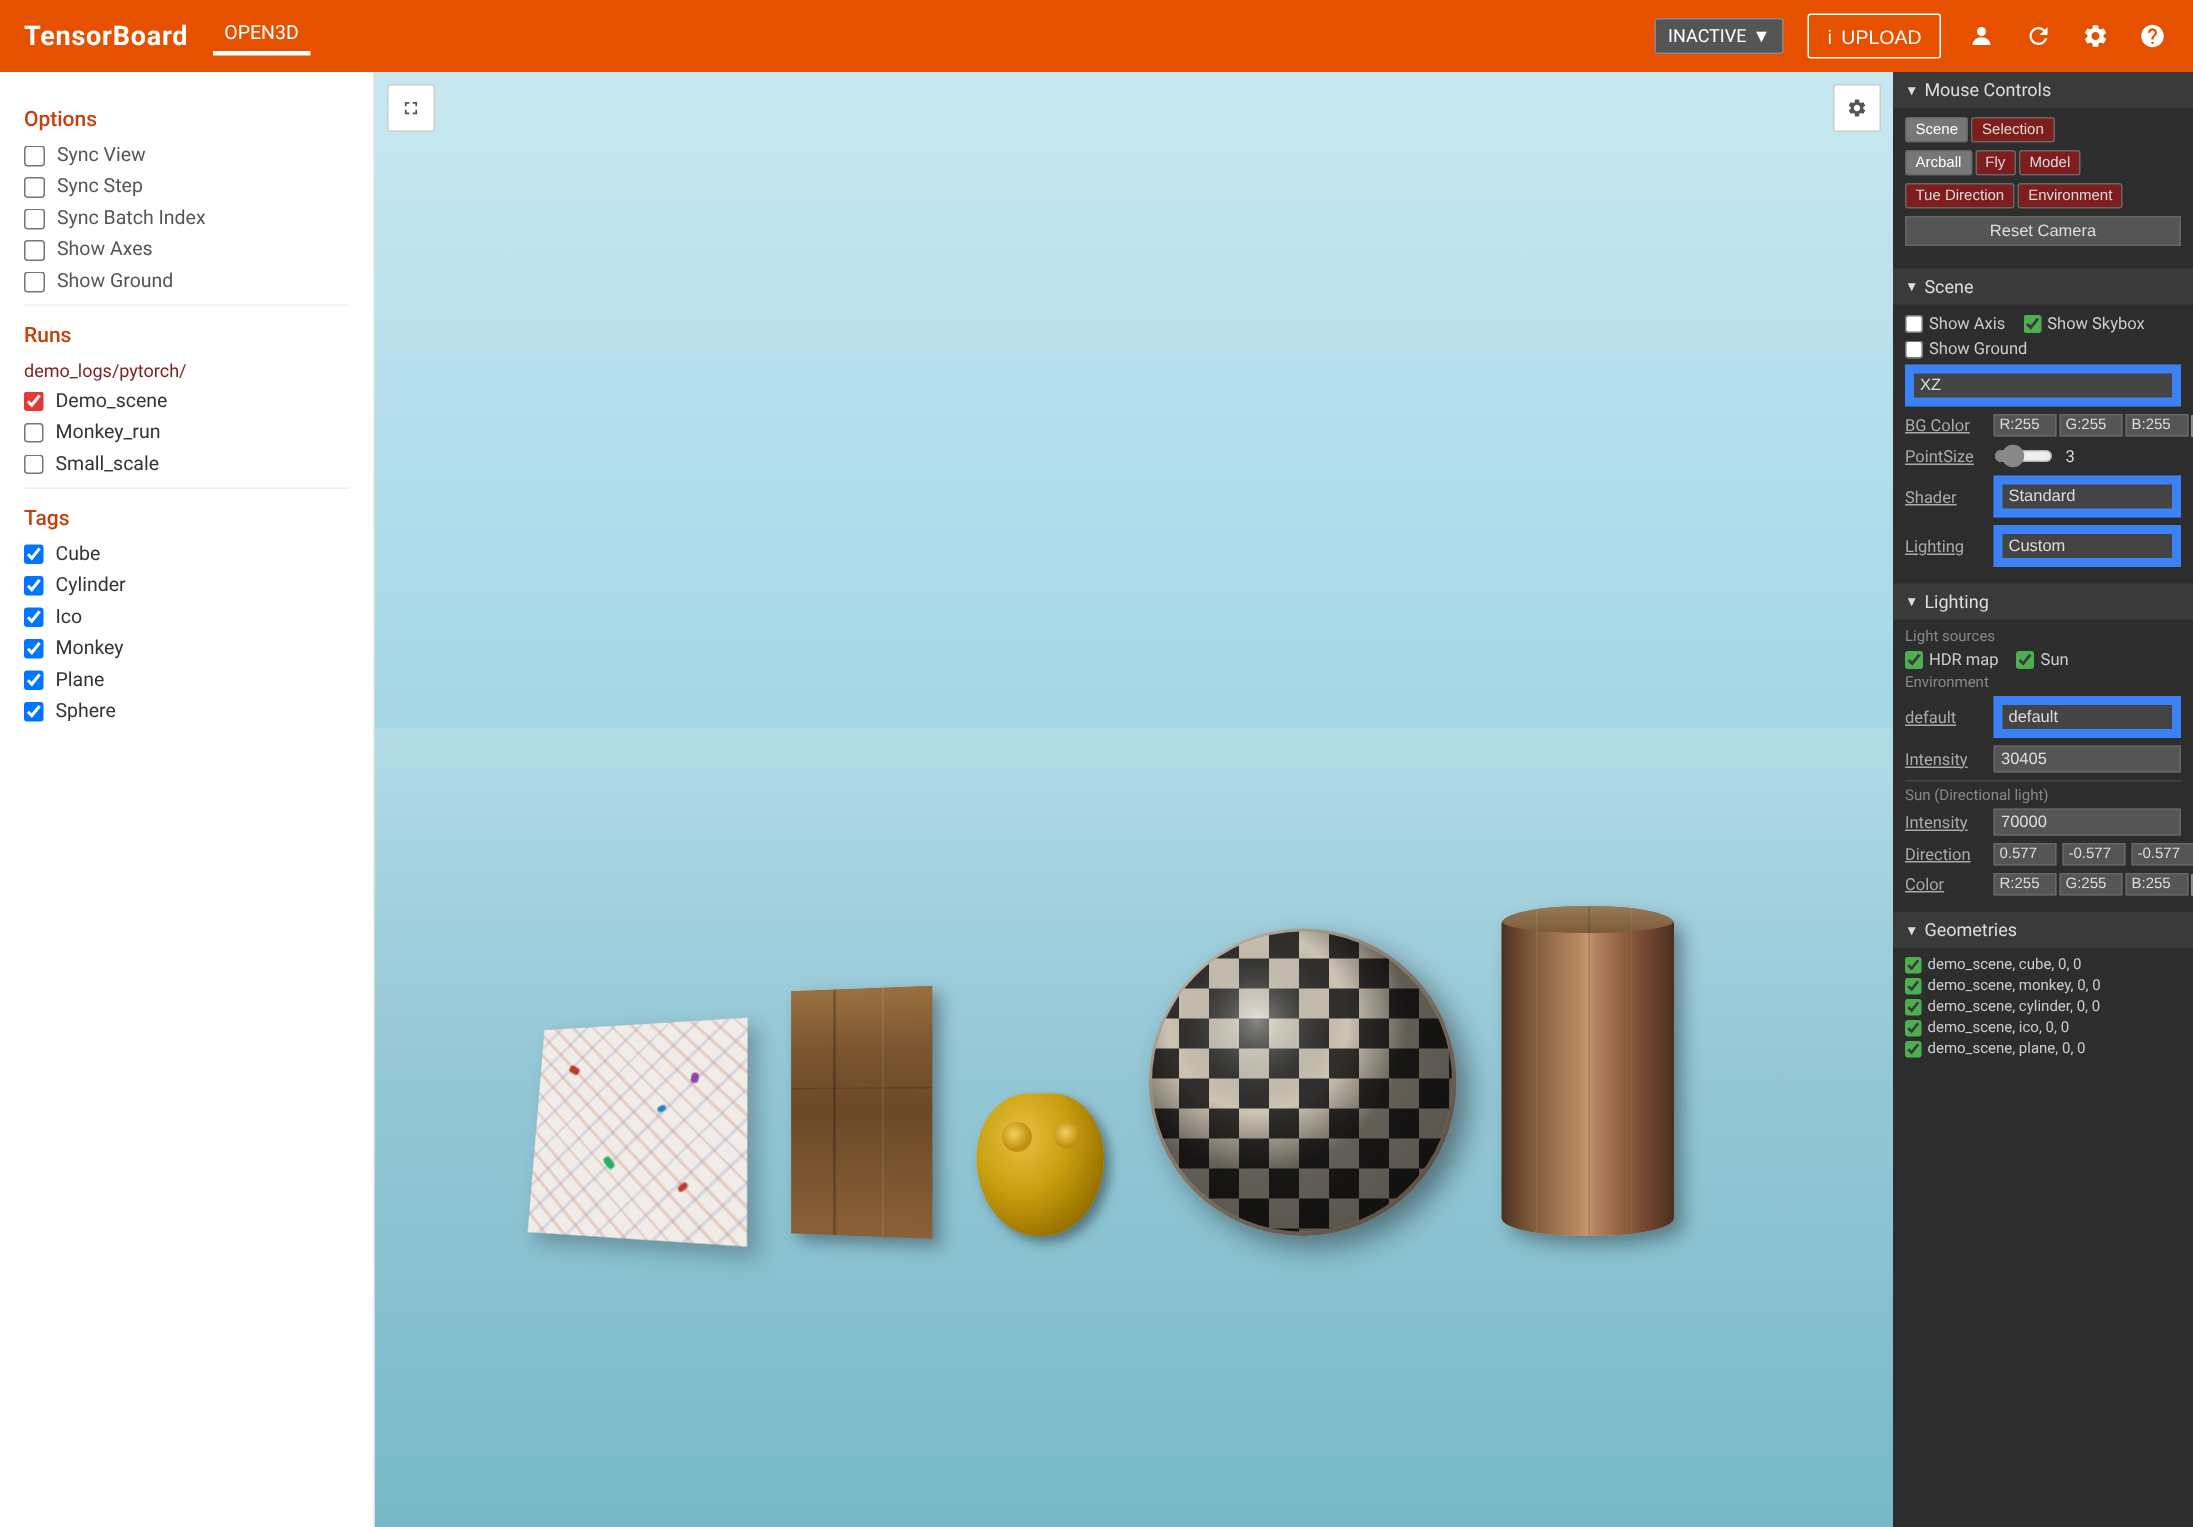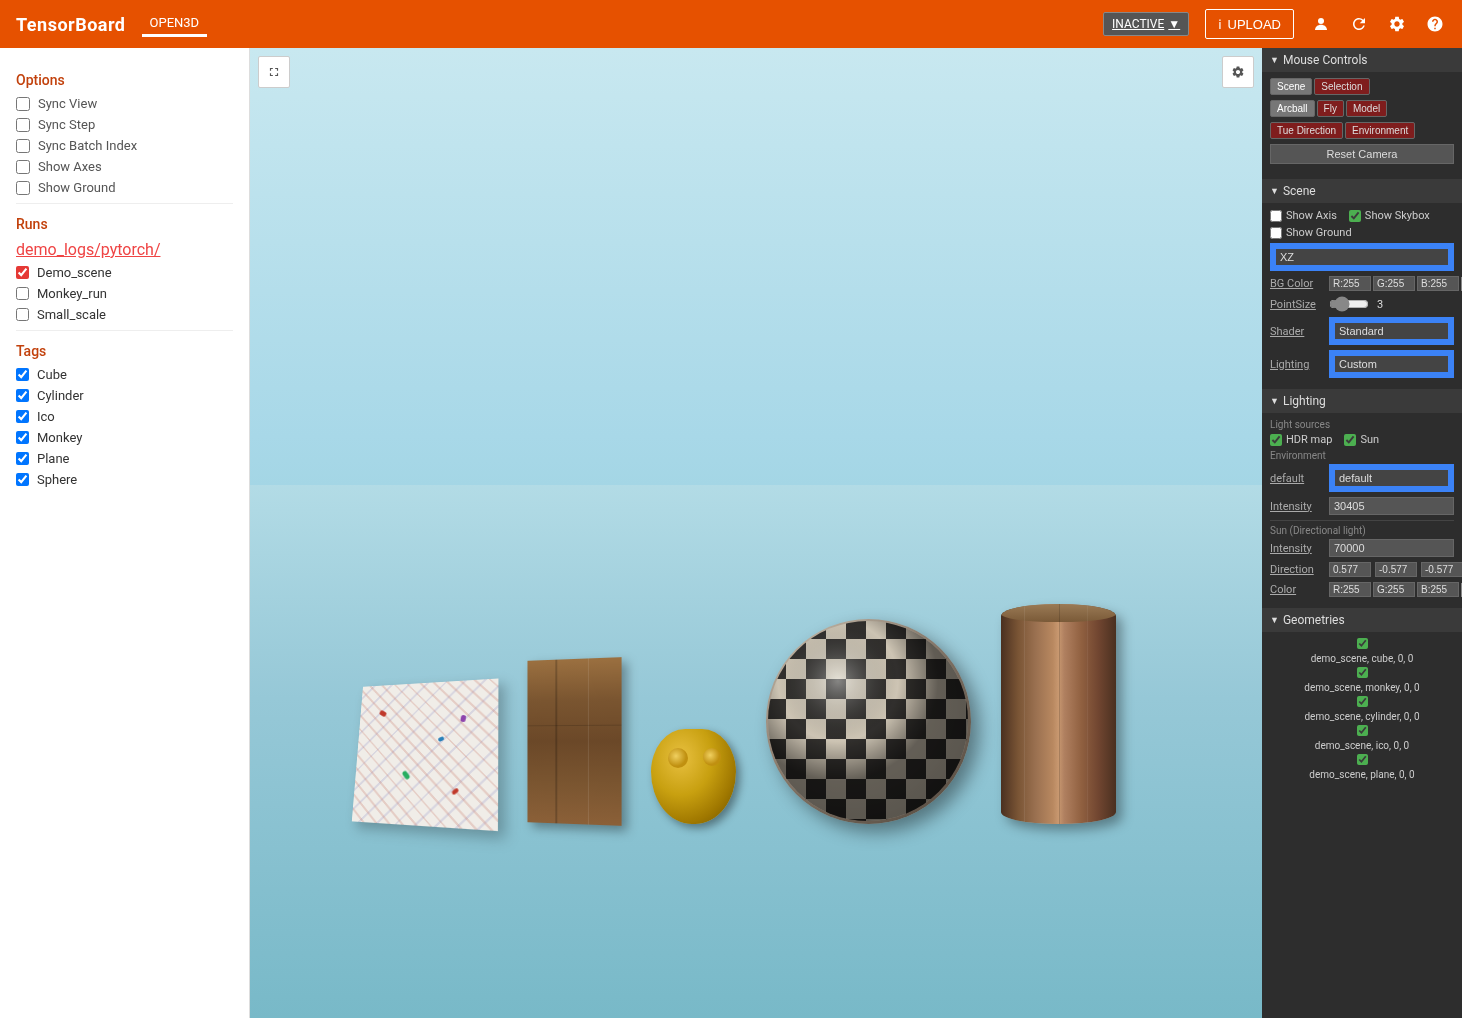--- a/index.html
+++ b/index.html
@@ -8,37 +8,37 @@
     
     .topbar {
       display: flex; align-items: center; background: #e65100; color: white;
       height: 48px; padding: 0 16px; gap: 16px;
     }
     .topbar-logo { font-size: 18px; font-weight: bold; color: white; letter-spacing: 0.5px; }
     .topbar-tab { font-size: 13px; color: white; padding: 4px 8px; border-bottom: 3px solid white; cursor: pointer; }
     .topbar-spacer { flex: 1; }
     .topbar-status {
       background: #555; color: white; border: 1px solid #888; padding: 4px 8px;
-      font-size: 12px; display: flex; align-items: center; gap: 4px; border-radius: 2px; text-decoration: underline;
+      font-size: 12px; display: flex; align-items: center; gap: 4px; border-radius: 2px;
     }
     .topbar-btn {
       background: transparent; border: 1px solid white; color: white;
       padding: 5px 12px; border-radius: 2px; cursor: pointer; display: flex; align-items: center; gap: 6px; font-size: 13px;
     }
     .topbar-icon { width: 22px; height: 22px; display: flex; align-items: center; justify-content: center; cursor: pointer; }
 
     
     .main { display: flex; height: calc(1018px - 48px); }
 
     
     .left-panel { width: 250px; background: white; overflow-y: auto; padding: 12px 16px; border-right: 1px solid #ddd; flex-shrink: 0; }
     .section-title { font-size: 14px; font-weight: 500; color: #c2410c; margin-bottom: 8px; margin-top: 12px; }
     .option-row { display: flex; align-items: center; gap: 8px; margin-bottom: 6px; font-size: 13px; color: #555; }
     .option-row input[type=checkbox] { width: 14px; height: 14px; cursor: pointer; accent-color: #e65100; }
-    .runs-path { font-size: 16px; color: #ef4444; margin-bottom: 6px; text-decoration: underline; }
+    .runs-path { font-size: 12px; color: #7f1d1d; margin-bottom: 6px; }
     .run-item { display: flex; align-items: center; gap: 8px; margin-bottom: 6px; font-size: 13px; }
     .tag-item { display: flex; gap: 8px; margin-bottom: 6px; font-size: 13px; }
     .checkbox-red { accent-color: #e53935; }
     .divider { border: none; border-top: 1px solid #eee; margin: 8px 0; }
 
     
     .viewport { flex: 1; position: relative; background: #b8dde8; overflow: hidden; }
     .viewport-scene {
       width: 100%; height: 100%;
       background: linear-gradient(180deg, #c8e8f0 0%, #a8d8e8 40%, #90ccd8 70%, #78c0cc 100%);
@@ -101,21 +101,21 @@
     .rp-checkbox-row { display: flex; align-items: center; gap: 4px; margin-bottom: 4px; }
     .rp-checkbox-row input { accent-color: #4caf50; width: 12px; height: 12px; }
     .color-chip { width: 14px; height: 14px; background: white; border: 1px solid #888; flex-shrink: 0; }
     .rp-color-group { display: flex; gap: 2px; align-items: center; }
     .rp-color-input { background: #555; color: #ddd; border: 1px solid #666; padding: 1px 3px; width: 42px; font-size: 10px; }
     .rp-slider { width: 40px; accent-color: #888; }
     .rp-full-btn {
       background: #555; color: #ddd; border: 1px solid #666;
       width: 100%; padding: 3px; font-size: 11px; cursor: pointer; text-align: center; margin-bottom: 4px;
     }
-    .geo-item { display: flex; align-items: center; gap: 4px; margin-bottom: 3px; font-size: 10px; color: #ccc; flex-direction: column; }
+    .geo-item { display: flex; align-items: center; gap: 4px; margin-bottom: 3px; font-size: 10px; color: #ccc; }
     .geo-item input { accent-color: #4caf50; width: 11px; height: 11px; }
     .rp-divider { border: none; border-top: 1px solid #444; margin: 4px 0; }
     .rp-sub-label { color: #888; font-size: 10px; margin-bottom: 3px; }
   </style>
 </head>
 <body>
 
 <div class="topbar">
   <span class="topbar-logo">TensorBoard</span>
   <span class="topbar-tab">OPEN3D</span>

